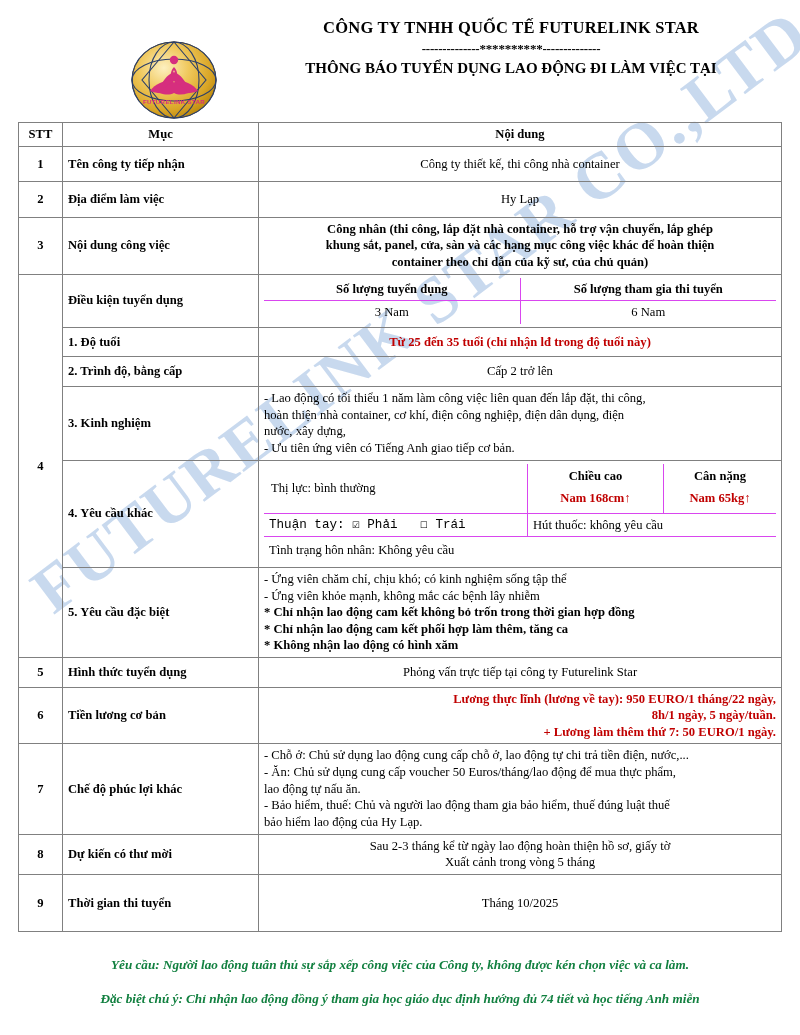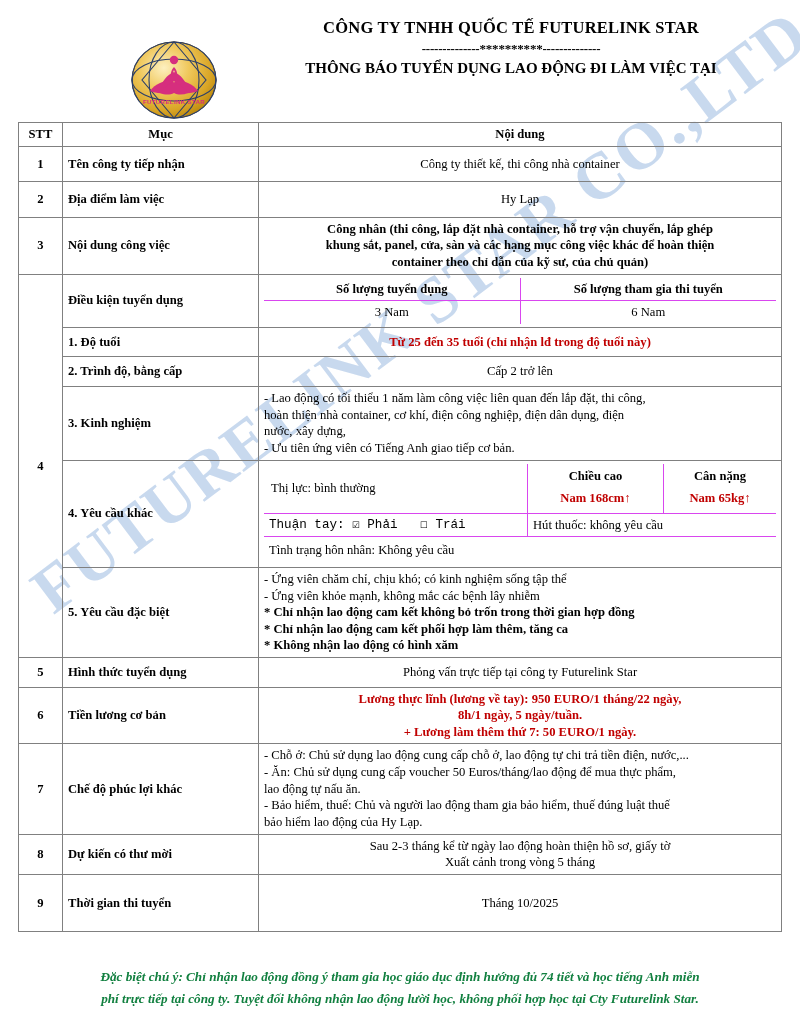--- a/index.html
+++ b/index.html
@@ -131,21 +131,21 @@
   table.inner tr:last-child td { border-bottom: none; }
   table.inner td:first-child { border-left: none; }
   table.inner td:last-child { border-right: none; }
 
   .tall { line-height: 1.42; }
   .salary {
     color: #c00000;
     font-weight: bold;
     font-size: 16.5px;
     line-height: 1.38;
-    text-align: center;
+    text-align: right;
   }
   .job-desc {
     font-weight: bold;
     text-align: center;
     font-size: 12.8px;
     line-height: 1.38;
   }
   .big-red-center {
     color: #c00000;
     font-weight: bold;
@@ -370,17 +370,17 @@
 
     <tr>
       <td class="c-stt">9</td>
       <td class="c-muc">Thời gian thi tuyển</td>
       <td class="ctr" style="padding:20px 5px">Tháng 10/2025</td>
     </tr>
   </tbody>
     </table>
 
   <div class="footer">
+    <div>Yêu cầu: Người lao động tuân thủ sự sắp xếp công việc của Công ty, không được kén chọn việc và ca làm.</div>
     <div class="p2">Đặc biệt chú ý: Chỉ nhận lao động đồng ý tham gia học giáo dục định hướng đủ 74 tiết và học tiếng Anh miễn</div>
-    <div>phí trực tiếp tại công ty. Tuyệt đối không nhận lao động lười học, không phối hợp học tại Cty Futurelink Star.</div>
   </div>
 
 </div>
 
 </body></html>

